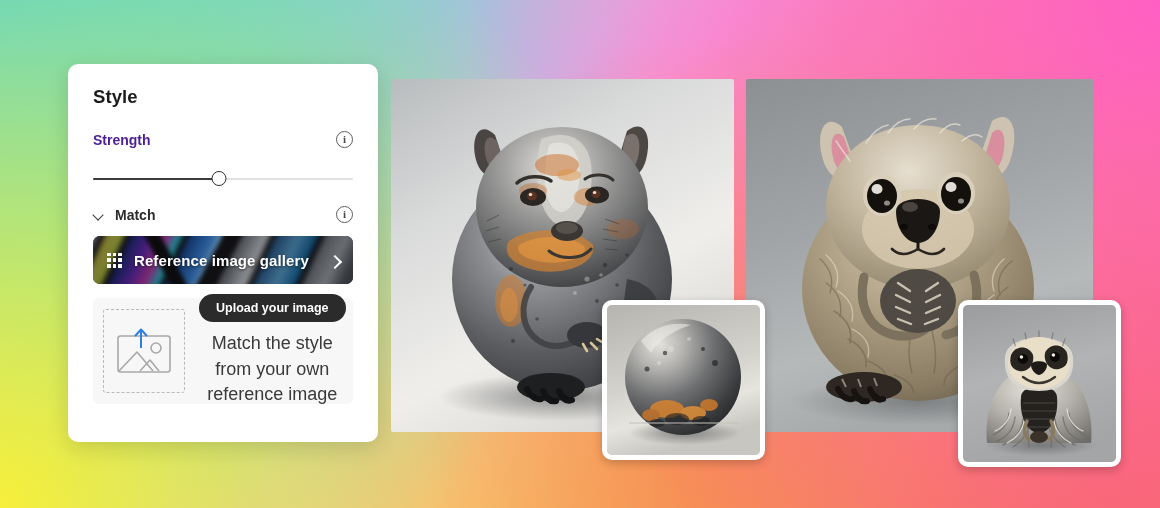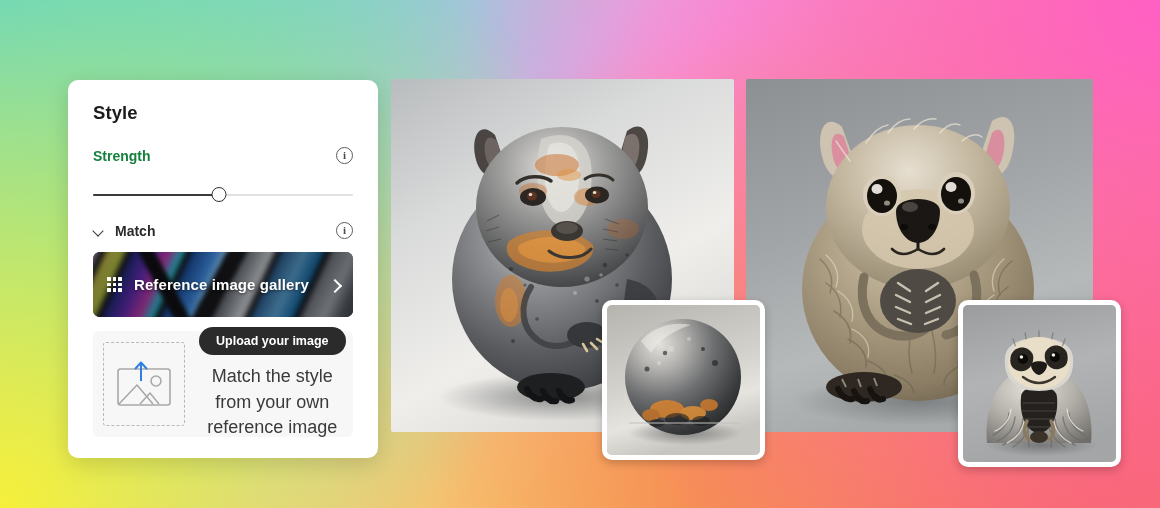--- a/index.html
+++ b/index.html
@@ -30,40 +30,39 @@
   .panel {
     position: absolute;
     left: 68px;
     top: 64px;
     width: 310px;
     height: 378px;
     background: #ffffff;
     border-radius: 10px;
     box-shadow: 0 6px 22px rgba(0,0,0,0.14);
     padding: 22px 25px 0 25px;
-    margin-top: 16px;
   }
 
   .panel-title {
     font-size: 18.5px;
     font-weight: 700;
     color: #1b1b1b;
     letter-spacing: .1px;
   }
 
   .row {
     display: flex;
     align-items: center;
     justify-content: space-between;
     margin-top: 23px;
   }
   .row-label {
     font-size: 14px;
     font-weight: 700;
-    color: #15803d;
+    color: #4c1d95;
   }
 
   .info-icon {
     width: 17px; height: 17px;
     border: 1.4px solid #5c5c5c;
     border-radius: 50%;
     display: flex; align-items: center; justify-content: center;
     font-size: 11px; font-weight: 700; color: #4a4a4a;
     font-family: "Liberation Serif", serif;
     line-height: 1;
@@ -127,21 +126,21 @@
     border-right: 1.7px solid #3a3a3a;
     border-bottom: 1.7px solid #3a3a3a;
     transform: rotate(45deg);
   }
   .match-label { font-size: 14px; font-weight: 700; color: #2b2b2b; }
 
   
   .gallery {
     position: relative;
     margin-top: 13px;
-    height: 65px;
+    height: 48px;
     border-radius: 7px;
     overflow: hidden;
     cursor: pointer;
     background: #2a2a30;
   }
   .gallery-mosaic {
     position: absolute;
     inset: -14px;
     filter: blur(2.2px);
     background:

